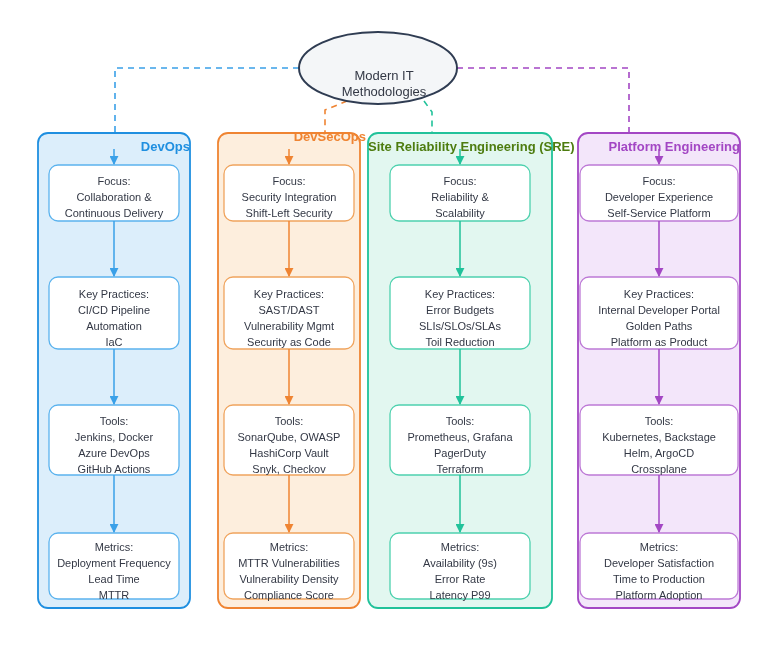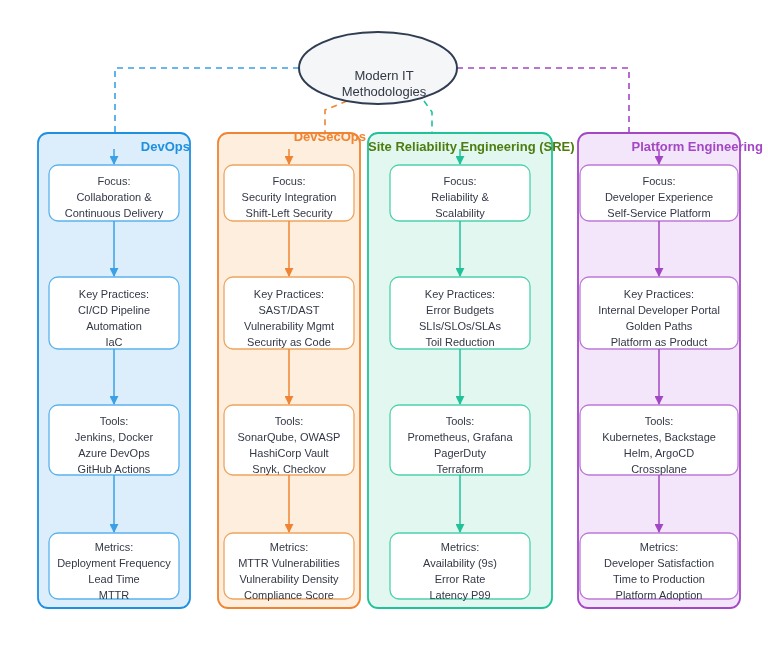--- a/index.html
+++ b/index.html
@@ -172,21 +172,21 @@
       <div class="node-label" style="left: 390px; top: 413px; width: 140px;">Tools:
 Prometheus, Grafana
 PagerDuty
 Terraform</div>
       <div class="hit" style="left: 390px; top: 405px; width: 140px; height: 70px;"></div>
       <div class="node-label" style="left: 390px; top: 539px; width: 140px;">Metrics:
 Availability (9s)
 Error Rate
 Latency P99</div>
       <div class="hit" style="left: 390px; top: 533px; width: 140px; height: 66px;"></div>
-      <div class="cluster-title" style="left: 578px; top: 139px; width: 162px; color: rgb(163, 71, 196); padding-left: 23px;">Platform Engineering</div>
+      <div class="cluster-title" style="left: 578px; top: 139px; width: 162px; color: rgb(163, 71, 196);">Platform Engineering</div>
       <div class="node-label" style="left: 580px; top: 172.5px; width: 158px;">Focus:
 Developer Experience
 Self-Service Platform</div>
       <div class="hit" style="left: 580px; top: 165px; width: 158px; height: 56px;"></div>
       <div class="node-label" style="left: 580px; top: 286px; width: 158px;">Key Practices:
 Internal Developer Portal
 Golden Paths
 Platform as Product</div>
       <div class="hit" style="left: 580px; top: 277px; width: 158px; height: 72px;"></div>
       <div class="node-label" style="left: 580px; top: 413px; width: 158px;">Tools:

